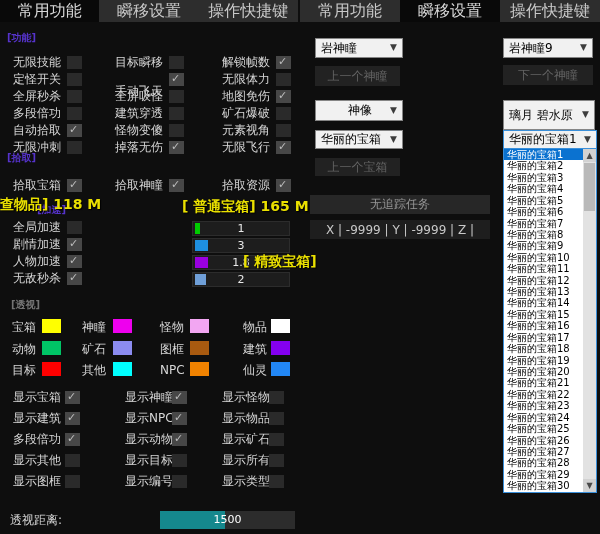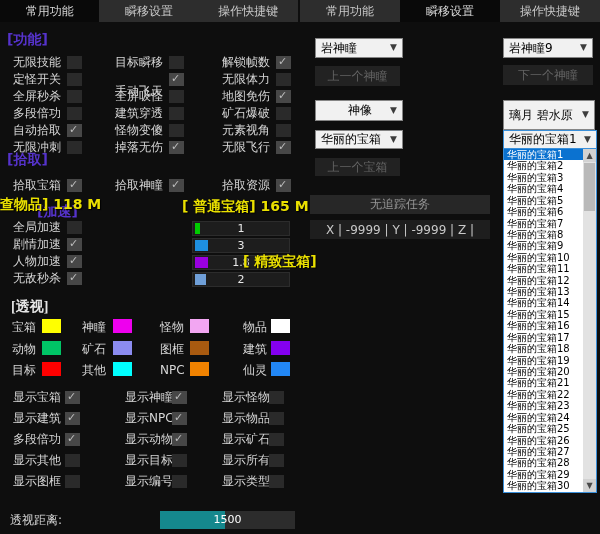--- a/index.html
+++ b/index.html
@@ -4,27 +4,27 @@
 <style>
   html,body{margin:0;padding:0;}
   body{
     width:600px;height:534px;position:relative;overflow:hidden;
     background:#0e0e0e;
     font-family:"DejaVu Sans","Liberation Sans",sans-serif;
     -webkit-font-smoothing:antialiased;
   }
   .tabbar{position:absolute;top:0;height:22px;display:flex;background:#2d2d2d;}
   .tab{flex:1;display:flex;align-items:center;justify-content:center;
-       font-size:12px;color:#c9c9c9;cursor:default;white-space:nowrap;}
+       font-size:16px;color:#c9c9c9;cursor:default;white-space:nowrap;}
   .tab.active{background:#090909;color:#d8d8d8;}
   .lbl{position:absolute;color:#d6d6d6;font-size:12px;line-height:14px;white-space:nowrap;}
   .cb{position:absolute;width:15px;height:13px;background:#2a2a2a;}
   .cb.on{background:#474747;}
   .cb.on::after{content:"✓";position:absolute;left:2px;top:-1px;font-size:11px;color:#bdbdbd;}
-  .sect{position:absolute;font-size:14px;font-weight:bold;white-space:nowrap;}
+  .sect{position:absolute;font-size:10px;font-weight:bold;white-space:nowrap;}
   .numfield{position:absolute;background:#1d1d1d;border:1px solid #2c2c2c;box-sizing:border-box;}
   .numfield .chip{position:absolute;left:2px;top:1px;bottom:1px;}
   .numfield .val{position:absolute;left:0;right:0;text-align:center;color:#e8e8e8;
                  font-size:11px;line-height:13px;}
   .swatch{position:absolute;width:19px;height:14px;}
   .overlay{position:absolute;font-weight:bold;font-size:14px;white-space:nowrap;z-index:60;
            text-shadow:1px 1px 1px #000;}
   .pbar{position:absolute;left:160px;top:511px;width:135px;height:18px;background:#2c2c2c;}
   .pfill{position:absolute;left:0;top:0;bottom:0;}
   .pval{position:absolute;left:34%;width:32%;top:2px;text-align:center;color:#fff;font-size:11px;}
@@ -56,21 +56,21 @@
   </div>
 <div class="tabbar" id="tabbar-right" style="left:300px;width:300px;">
     <div class="tab">常用功能</div>
     <div class="tab active">瞬移设置</div>
     <div class="tab">操作快捷键</div>
   </div>
 
 <div class="sect" style="left: 7px; top: 31px; color: rgb(86, 51, 204);">[功能]</div>
 <div class="sect" style="left: 7px; top: 151px; color: rgb(86, 51, 204);">[拾取]</div>
 <div class="sect" style="left: 37px; top: 203px; color: rgb(86, 51, 204);">[加速]</div>
-<div class="sect" style="left: 11px; top: 298px; color: #e5e5e5; font-family: Liberation Serif, serif;">[透视]</div>
+<div class="sect" style="left: 11px; top: 298px; color: #737373;">[透视]</div>
 
 <div id="gen-left">
     <div class="lbl" style="position: absolute; left: 13px; top: 55px;">无限技能</div>
     <div class="cb" style="position: absolute; left: 67px; top: 56px;"></div>
     <div class="lbl" style="position: absolute; left: 115px; top: 55px;">目标瞬移</div>
     <div class="cb" style="position: absolute; left: 169px; top: 56px;"></div>
     <div class="lbl" style="position: absolute; left: 222px; top: 55px;">解锁帧数</div>
     <div class="cb on" style="position: absolute; left: 276px; top: 56px;"></div>
     <div class="lbl" style="position: absolute; left: 13px; top: 72px;">定怪开关</div>
     <div class="cb" style="position: absolute; left: 67px; top: 73px;"></div>

